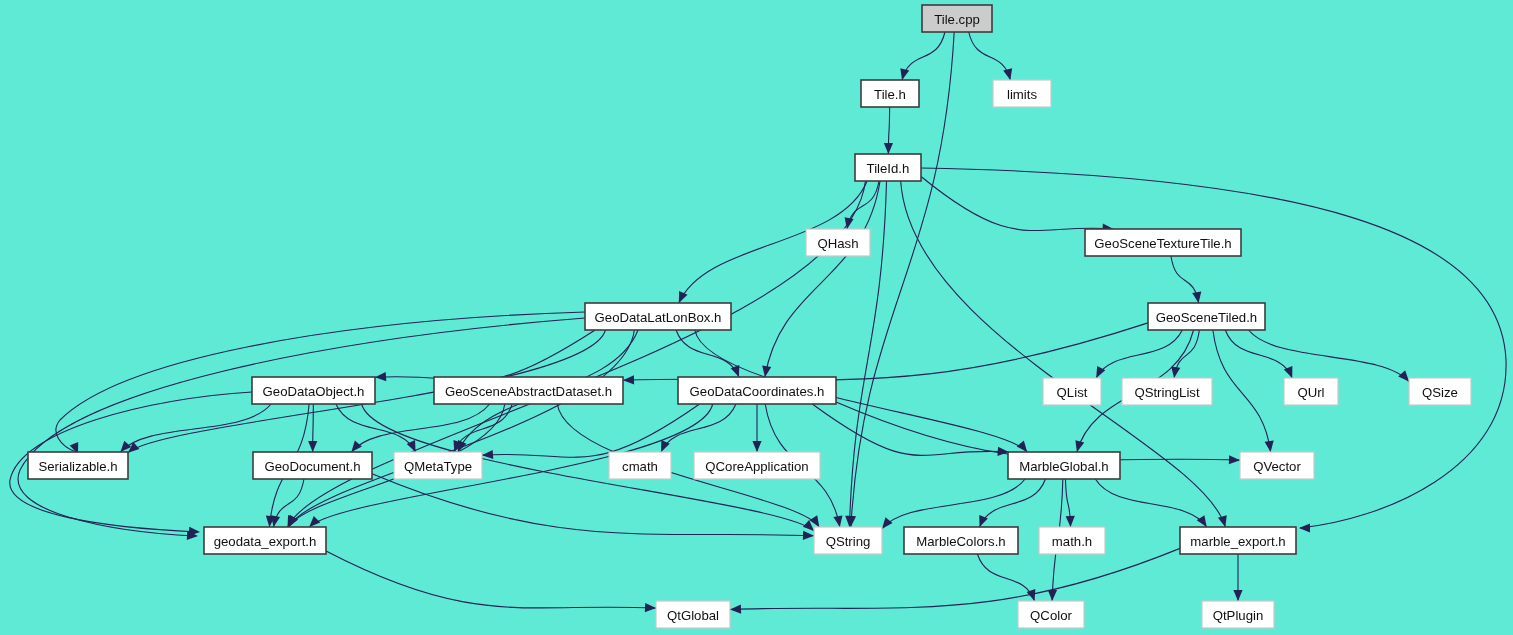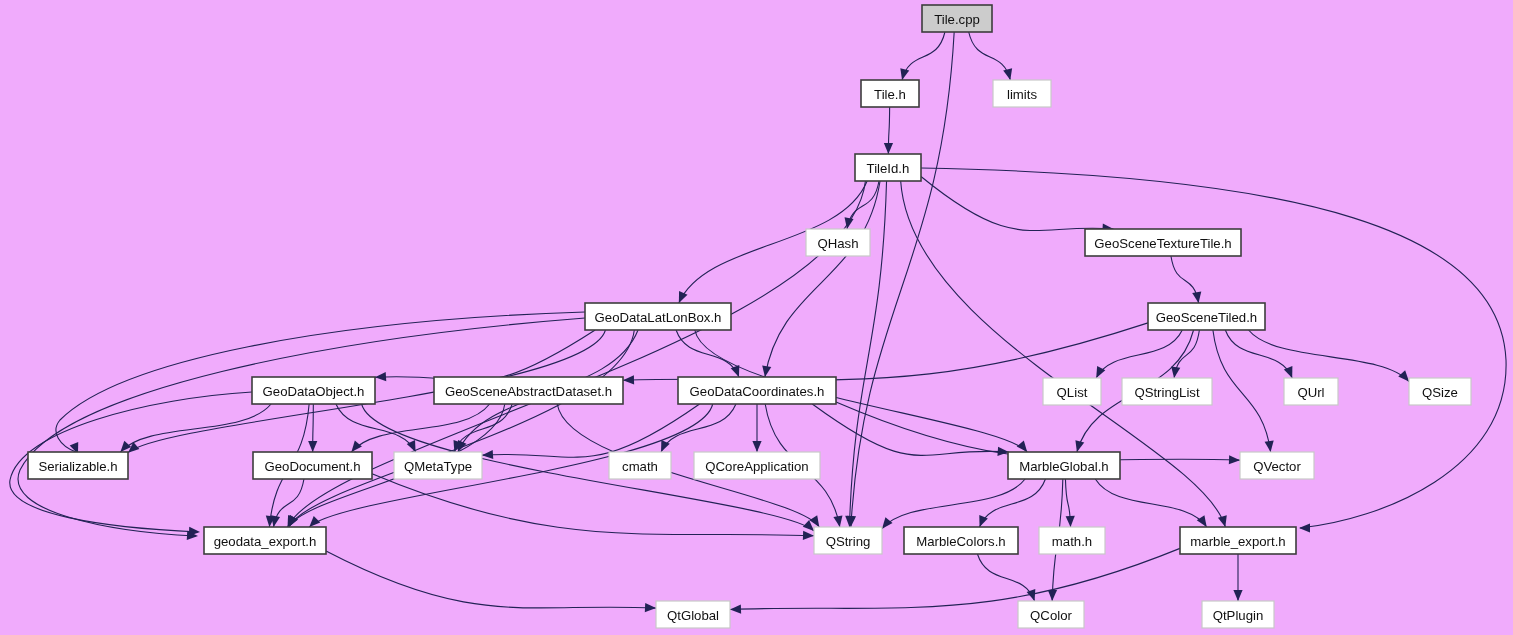--- a/index.html
+++ b/index.html
@@ -1,16 +1,16 @@
 <!DOCTYPE html>
 <html><head>
 <meta charset="utf-8">
 <style>
   html,body{margin:0;padding:0;background:#ffffff;}
-  #stage{position:relative;width:1513px;height:635px;background:#f0abfc;
+  #stage{position:relative;width:1513px;height:635px;background:#5eead4;
          font-family:"Liberation Sans","DejaVu Sans",sans-serif;overflow:hidden;}
   svg{position:absolute;left:0;top:0;width:1513px;height:635px;}
   .edge{fill:none;stroke:#222255;stroke-width:1.1;}
   .arrow{fill:#222255;stroke:none;}
   .node rect{stroke-width:1.2;}
   .node.project rect{fill:#ffffff;stroke:#3d3d3d;stroke-width:1.6;}
   .node.system rect{fill:#ffffff;stroke:#c8c8c8;stroke-width:1.2;}
   .node.root rect{fill:#cccccc;stroke:#3d3d3d;stroke-width:1.6;}
   .node text{font-family:"Liberation Sans","DejaVu Sans",sans-serif;
              font-size:13.2px;fill:#101010;text-anchor:middle;dominant-baseline:central;}

